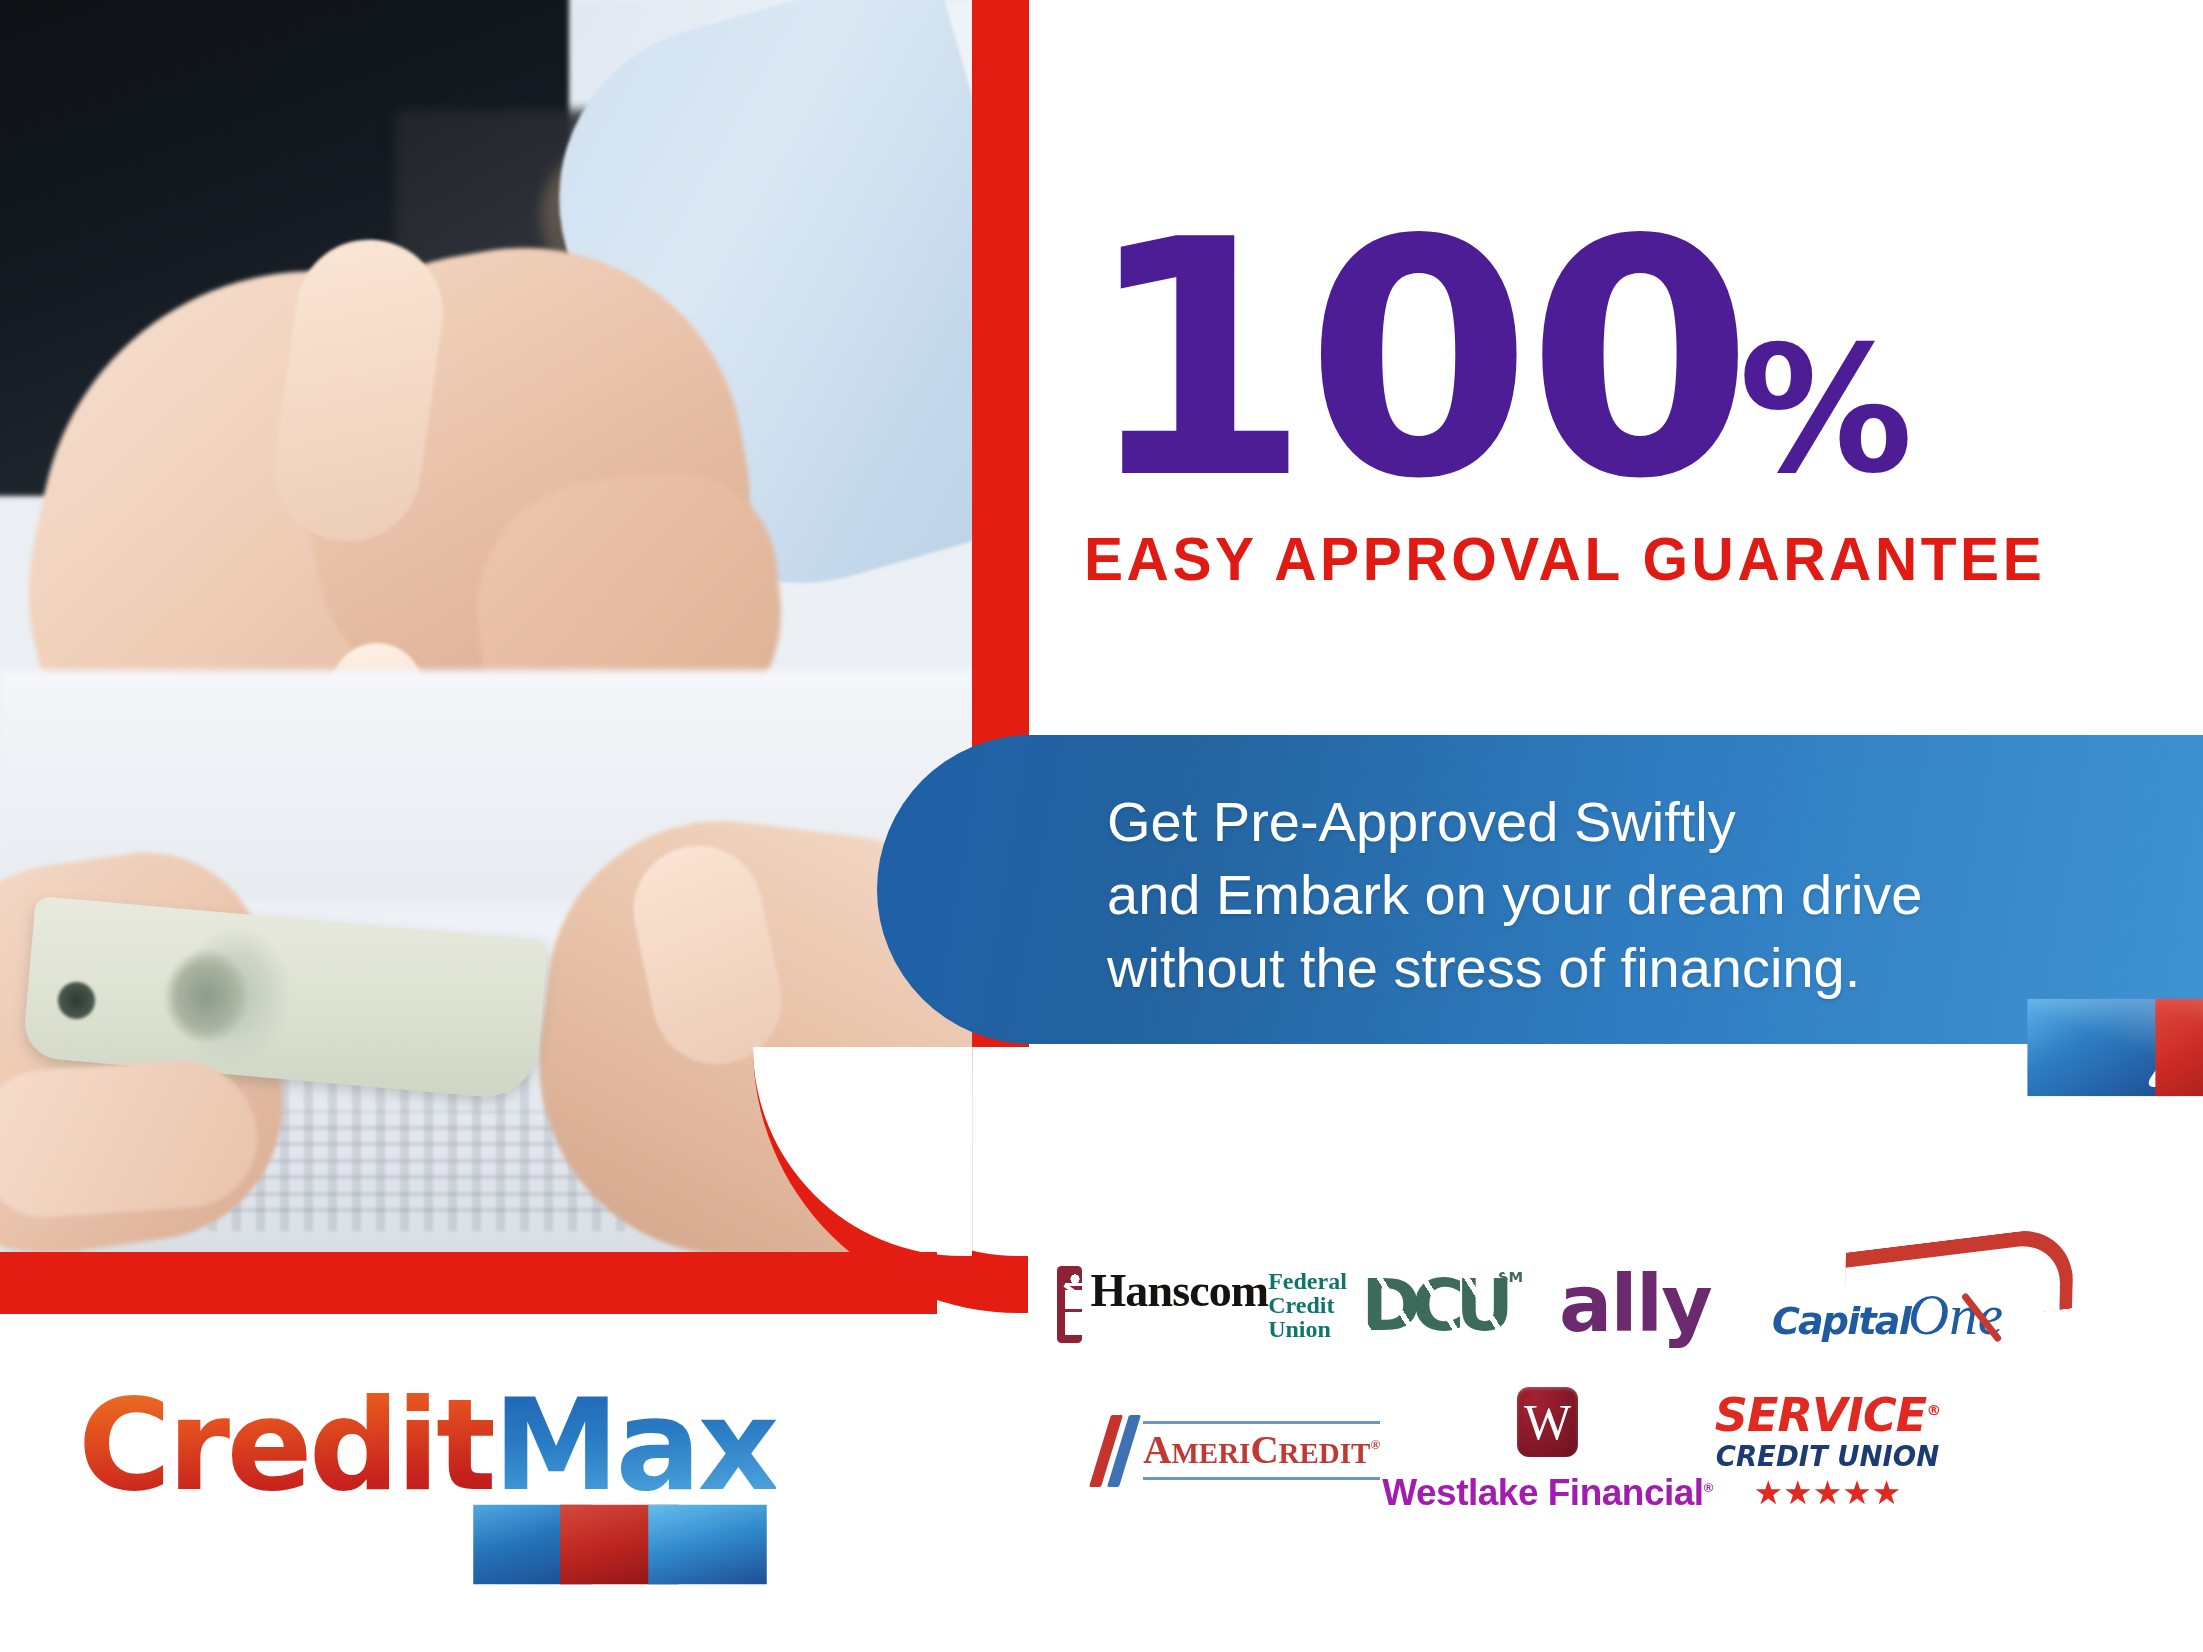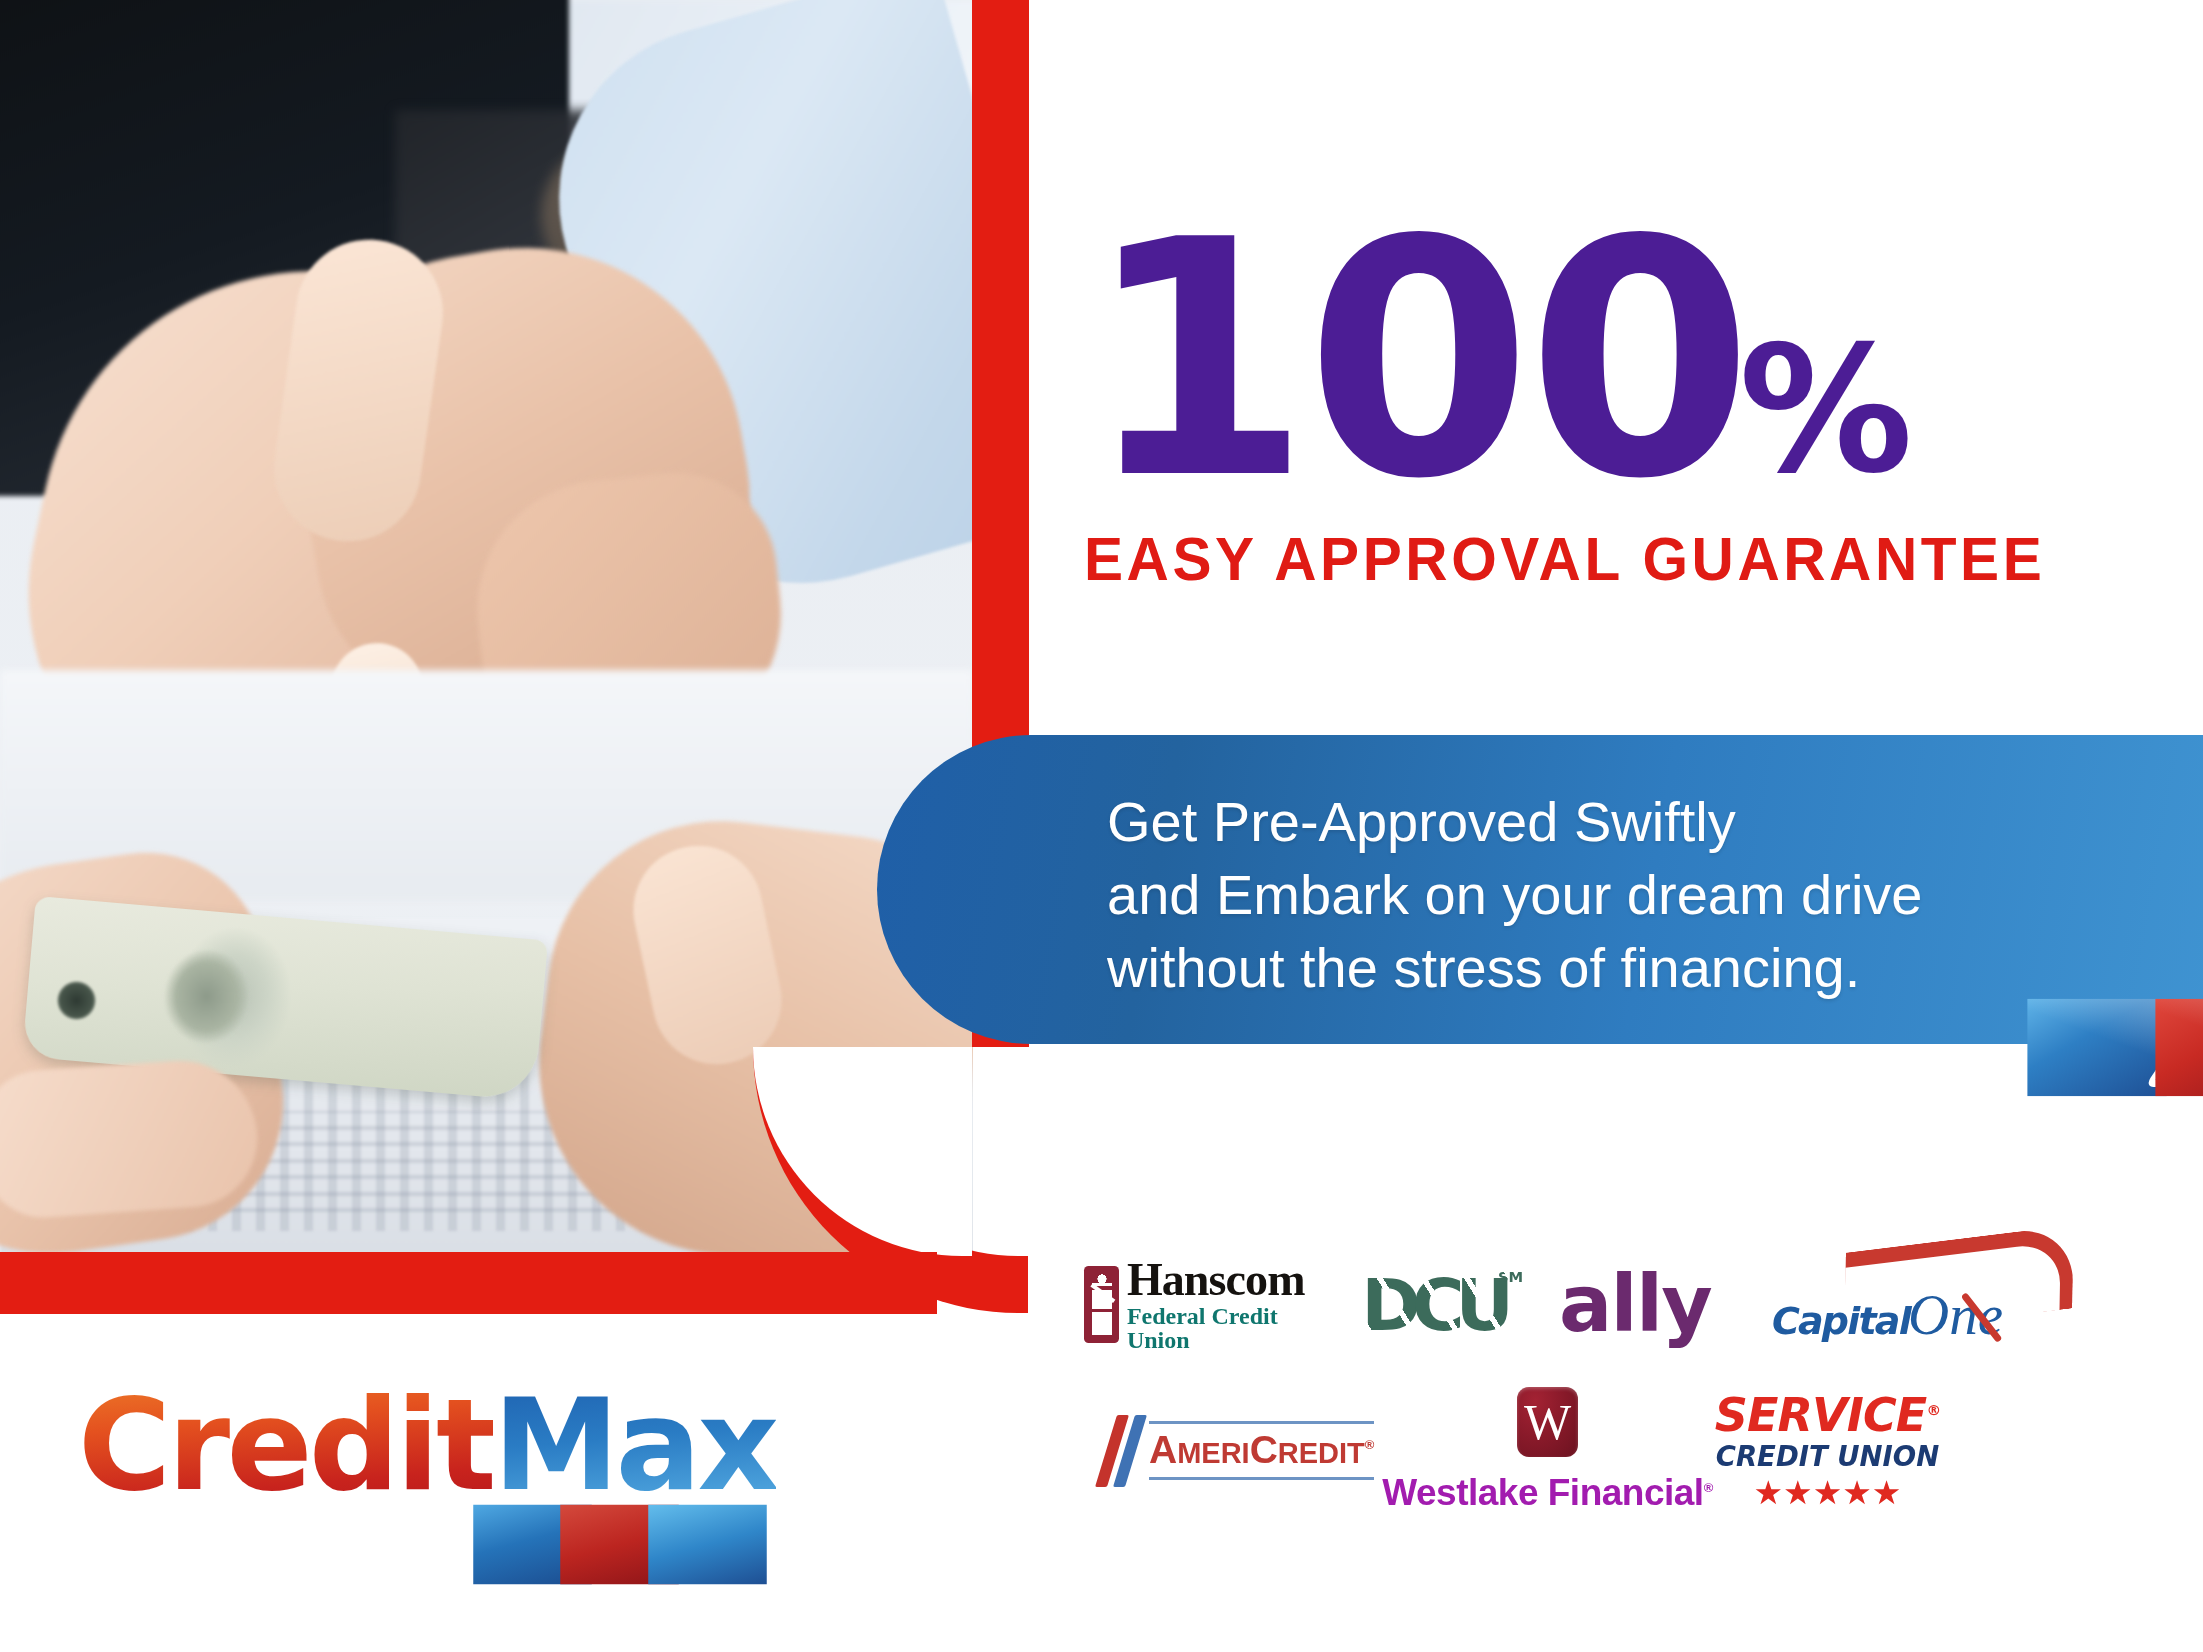--- a/index.html
+++ b/index.html
@@ -300,21 +300,21 @@
     position:absolute; left:8.3px; top:8.3px; width:20px; height:61px;
     background:
       radial-gradient(ellipse 6.4px 6.4px at 50% 8%, #fff 0 70%, transparent 72%),
       linear-gradient(180deg, transparent 0 14%, #fff 14% 20%, transparent 20% 26%,
                        #fff 26% 58%, transparent 58% 62%, #fff 62% 100%);
   }
   .hx-fig:after{
     content:""; position:absolute; left:-3.7px; top:16.5px; width:27.5px; height:3.7px;
     background:#fff; transform:rotate(36deg);
   }
-  .hx-txt{ display:flex; flex-direction:column; line-height:1; }
+  .hx-txt{ display:flex; flex-direction:row; line-height:1; }
   .hx-1{ font-family:"Liberation Serif", serif; font-weight:bold; font-size:46px; color:#15120f; letter-spacing:-0.9px; }
   .hx-2{ font-family:"Liberation Serif", serif; font-weight:bold; font-size:24px; color:#0f766e; margin-top:1.8px; }
 
   
   .l-dcu{ width:202px; }
   .dcu{
     position:relative;
     font-family:"DejaVu Sans", sans-serif; font-weight:bold;
     font-size:72px; color:#3c6b5b; letter-spacing:-9.2px;
     line-height:1;
@@ -357,21 +357,21 @@
 
   
   .l-ameri{ width:312px; }
   .am{ display:flex; align-items:center; gap:13px; }
   .am-slashes{ display:flex; gap:6.4px; transform:skewX(-17deg); }
   .am-s1{ width:12px; height:72px; background:#c4332c; border-radius:1.8px; }
   .am-s2{ width:12px; height:72px; background:#3f72b4; border-radius:1.8px; }
   .am-txtwrap{ display:flex; flex-direction:column; }
   .am-rule{ height:2.8px; background:#6d94c4; width:100%; }
   .am-txt{
-    font-family:Liberation Sans, sans-serif; font-weight:bold;
+    font-family:Liberation Serif, serif; font-weight:bold;
     font-size:39px; color:#bf3a33; letter-spacing:0px; line-height:1.1;
     padding:5px 0;
     position:relative;
   }
   .am-txt .sm{ font-size:29px; }
   .am-reg{ font-size:13px; vertical-align:super; }
 
   
   .l-west{ width:303px; }
   .west{ display:flex; flex-direction:column; align-items:center; }

